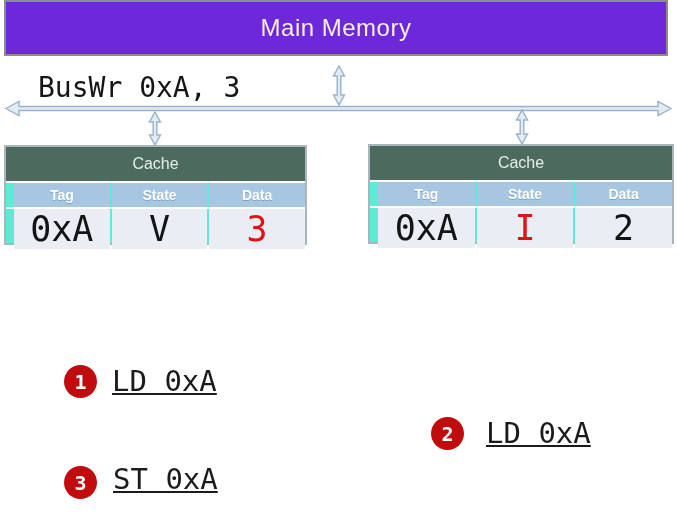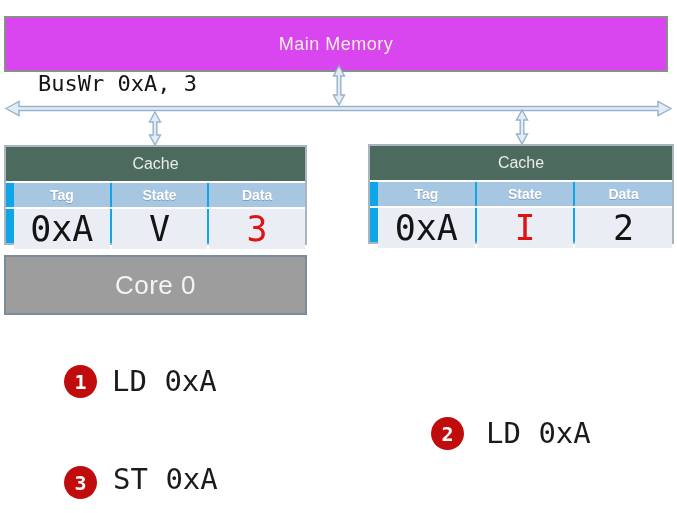--- a/index.html
+++ b/index.html
@@ -2,47 +2,47 @@
 <html><head>
 <meta charset="utf-8">
 <style>
   html,body{margin:0;padding:0;background:#fff;}
   .canvas{
     position:relative;width:677px;height:513px;background:#ffffff;overflow:hidden;
     font-family:"Liberation Sans",sans-serif;
   }
   
   .memory{
-    position:absolute;left:4px;top:16px;width:660px;height:52px;
-    background:#d946ef;border:2px solid #8c8c8c;
+    position:absolute;left:4px;top:0;width:660px;height:52px;
+    background:#6d28d9;border:2px solid #8c8c8c;
     display:flex;align-items:center;justify-content:center;
-    color:#f6efe1;font-size:18px;letter-spacing:.5px;
+    color:#f6efe1;font-size:24px;letter-spacing:.5px;
   }
   
   .bus-label{
     position:absolute;left:38px;top:71px;
-    font-family:"DejaVu Sans Mono",monospace;font-size:22px;color:#151515;
+    font-family:"DejaVu Sans Mono",monospace;font-size:28px;color:#151515;
     white-space:pre;
   }
   
   .arrows{position:absolute;left:0;top:0;pointer-events:none;}
   
   .cache{
     position:absolute;background:#ffffff;border:2px solid #a9b6c0;
     box-sizing:content-box;
   }
   .cache.left{left:4px;top:145px;width:299px;}
   .cache.right{left:368px;top:144px;width:302px;}
   .cache-title{
     height:34px;background:#4d6a5f;color:#e7eee6;font-size:16px;
     display:flex;align-items:center;justify-content:center;
     border-bottom:2px solid #ffffff;
   }
   .cache-cols,.cache-data{
-    display:grid;grid-template-columns:1fr 1fr 1fr;gap:2px;background:#0ea5e9;padding-left:8px;
+    display:grid;grid-template-columns:1fr 1fr 1fr;gap:2px;background:#5eead4;padding-left:8px;
   }
   .cache-cols{height:24px;border-bottom:2px solid #ffffff;}
   .cache-cols .cell{
     background:#a7c6e1;color:#ffffff;font-weight:bold;font-size:14px;
     display:flex;align-items:center;justify-content:center;
     text-shadow:0 1px 0 rgba(100,130,160,.55);
   }
   .cache-data{height:34px;}
   .cache-data .cell{
     background:#eaeef4;color:#141414;
@@ -60,21 +60,21 @@
   .core.right{left:368px;width:304px;}
   
   .badge{
     position:absolute;width:33px;height:33px;border-radius:50%;
     background:#c00c0c;color:#ffffff;
     font-family:"DejaVu Sans Mono",monospace;font-weight:bold;font-size:20px;
     display:flex;align-items:center;justify-content:center;
   }
   .ev-label{
     position:absolute;font-family:"DejaVu Sans Mono",monospace;
-    font-size:29px;line-height:31px;color:#1b1b1b;white-space:pre;
+    font-size:29px;line-height:31px;color:#1b1b1b;white-space:pre;text-decoration:underline;
   }
   .badge.ev1{left:64px;top:365px;}
   .ev-label.ev1{left:112px;top:366px;}
   .badge.ev2{left:431px;top:417px;}
   .ev-label.ev2{left:486px;top:418px;}
   .badge.ev3{left:64px;top:466px;}
   .ev-label.ev3{left:113px;top:464px;}
 </style>
 </head>
 <body>
@@ -119,23 +119,20 @@
       <div class="cell">State</div>
       <div class="cell">Data</div>
     </div>
     <div class="cache-data">
       <div class="cell">0xA</div>
       <div class="cell red">I</div>
       <div class="cell">2</div>
     </div>
   </div>
 
-  <div class="core left">
-    <span>Core 0</span>
-  </div>
 
   <div class="badge ev1">1</div>
   <div class="ev-label ev1">LD 0xA</div>
 
   <div class="badge ev2">2</div>
   <div class="ev-label ev2">LD 0xA</div>
 
   <div class="badge ev3">3</div>
   <div class="ev-label ev3">ST 0xA</div>
 

